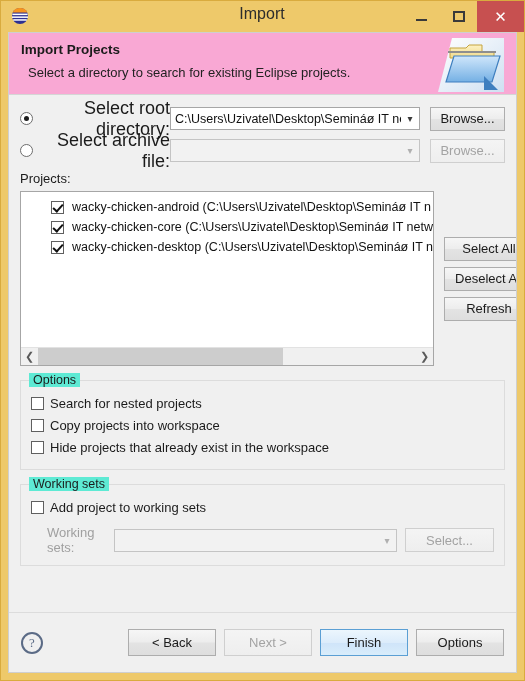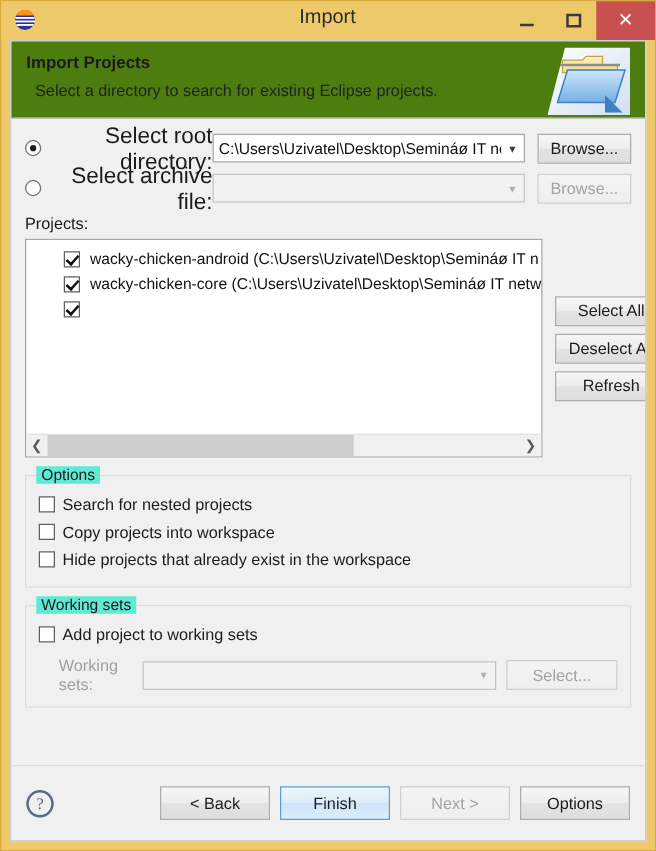--- a/index.html
+++ b/index.html
@@ -71,21 +71,21 @@
     background: #f0f0f0;
     border: 1px solid #cfcfcf;
     display: flex;
     flex-direction: column;
     overflow: hidden;
   }
 
   
   .wiz-header {
     flex: 0 0 62px;
-    background: #4d7c0f;
+    background: #f9a8d4;
     border-bottom: 1px solid #d5d5d5;
     position: relative;
     padding: 9px 0 0 12px;
   }
   .wiz-title {
     font-size: 13.5px;
     font-weight: bold;
     color: #1b1b1b;
     margin-bottom: 8px;
   }
@@ -420,20 +420,21 @@
             <div class="proj-item">
               <span class="chk on"></span>
               <span class="proj-text">wacky-chicken-android (C:\Users\Uzivatel\Desktop\Semináø IT n</span>
             </div>
             <div class="proj-item">
               <span class="chk on"></span>
               <span class="proj-text">wacky-chicken-core (C:\Users\Uzivatel\Desktop\Semináø IT netw</span>
             </div>
             <div class="proj-item">
               <span class="chk on"></span>
+              <span class="proj-text">wacky-chicken-desktop (C:\Users\Uzivatel\Desktop\Semináø IT n</span>
             </div>
           </div>
           <div class="hscroll">
             <span class="sc-arrow">❮</span>
             <span class="sc-track">
               <span class="sc-thumb"></span>
             </span>
             <span class="sc-arrow">❯</span>
           </div>
         </div>
@@ -475,20 +476,20 @@
           <div class="btn disabled ws-select">Select...</div>
         </div>
       </div>
 
     </div>
 
     <div class="footer">
       <span class="help-icon">?</span>
       <div class="footer-btns">
         <div class="btn">&lt; Back</div>
+        <div class="btn disabled">Next &gt;</div>
         <div class="btn default">Finish</div>
-        <div class="btn disabled">Next &gt;</div>
         <div class="btn">Options</div>
       </div>
     </div>
 
   </div>
 </div>
 
 </body></html>

